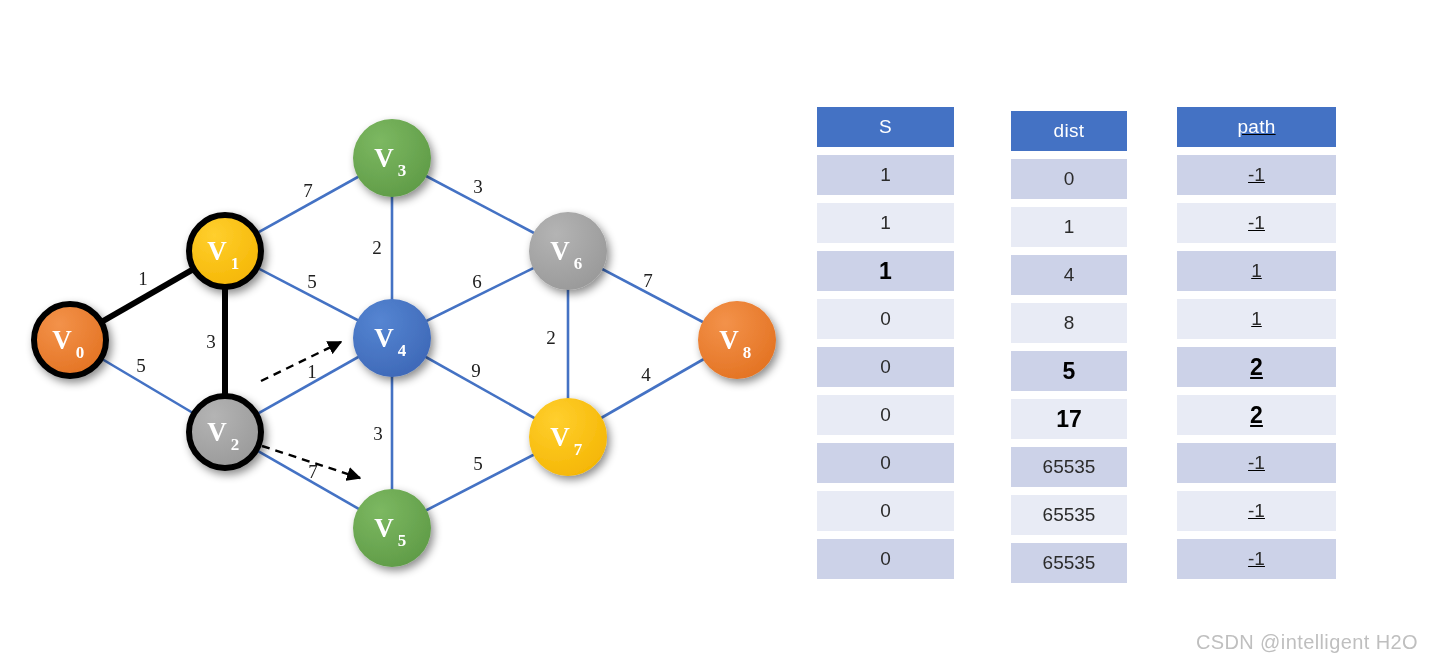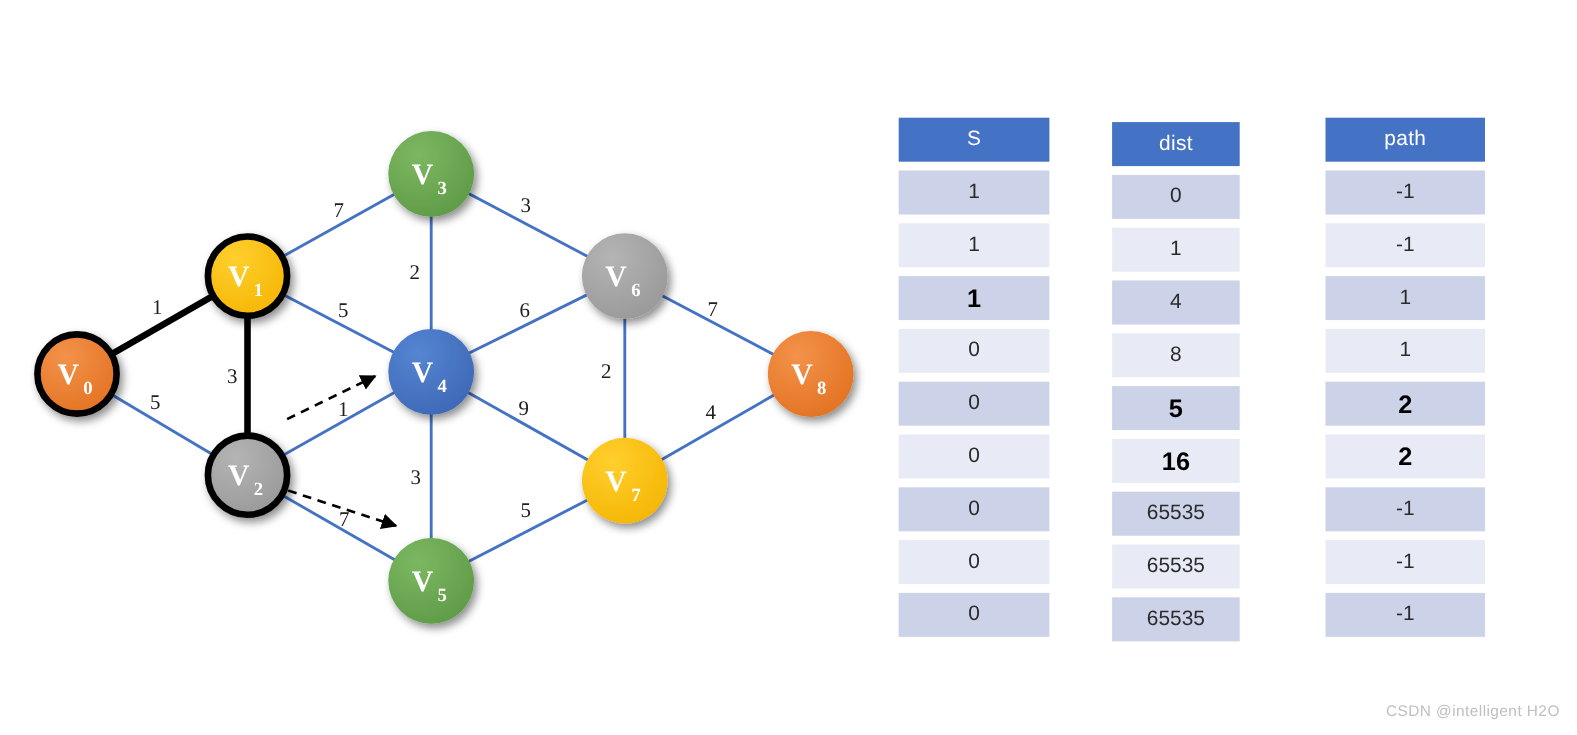--- a/index.html
+++ b/index.html
@@ -57,28 +57,28 @@
     height:40px;
     line-height:40px;
     margin-top:8px;
   }
   .col-cell.odd{background:#ccd2e8;}
   .col-cell.even{background:#e8ebf5;}
   .col-cell.bold{font-weight:bold;font-size:23px;color:#000000;}
 
   #col-s{left:817px;top:107px;width:137px;}
   #col-dist{left:1011px;top:111px;width:116px;}
-  #col-path{left:1205px;top:107px;width:145px;}
+  #col-path{left:1177px;top:107px;width:159px;text-decoration:underline;}
 
   
   #watermark{
     position:absolute;
     right:16px;bottom:14px;
     color:#bfbfbf;
-    font-size:14px;
+    font-size:20px;
     letter-spacing:.4px;
     font-family:"Liberation Sans", sans-serif;
   }
 </style>
 </head>
 <body>
 
 <div id="root">
 
   <div id="graph-panel">
@@ -218,21 +218,21 @@
   </div>
 
   <div class="table-col" id="col-dist">
     <div class="col-header">dist</div>
     <div class="col-body">
         <div class="col-cell odd">0</div>
         <div class="col-cell even">1</div>
         <div class="col-cell odd">4</div>
         <div class="col-cell even">8</div>
         <div class="col-cell odd bold">5</div>
-        <div class="col-cell even bold">16</div>
+        <div class="col-cell even bold">17</div>
         <div class="col-cell odd">65535</div>
         <div class="col-cell even">65535</div>
         <div class="col-cell odd">65535</div>
       </div>
   </div>
 
   <div class="table-col" id="col-path">
     <div class="col-header">path</div>
     <div class="col-body">
         <div class="col-cell odd">-1</div>

